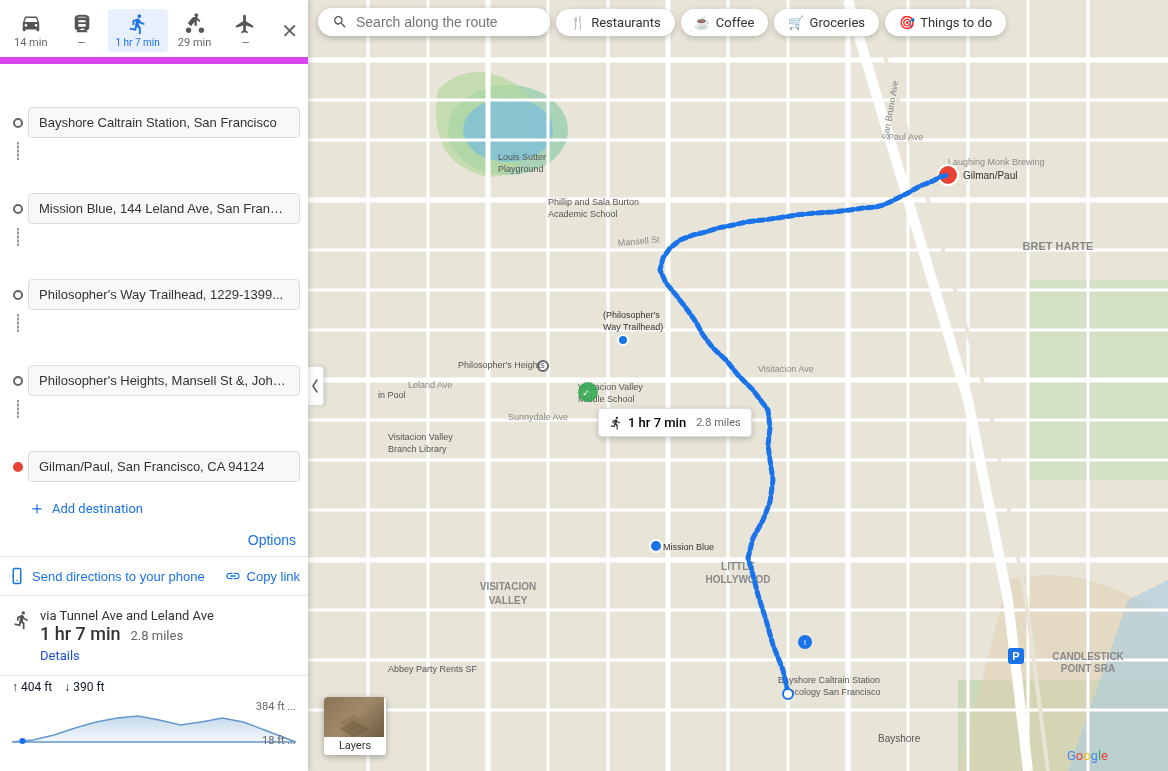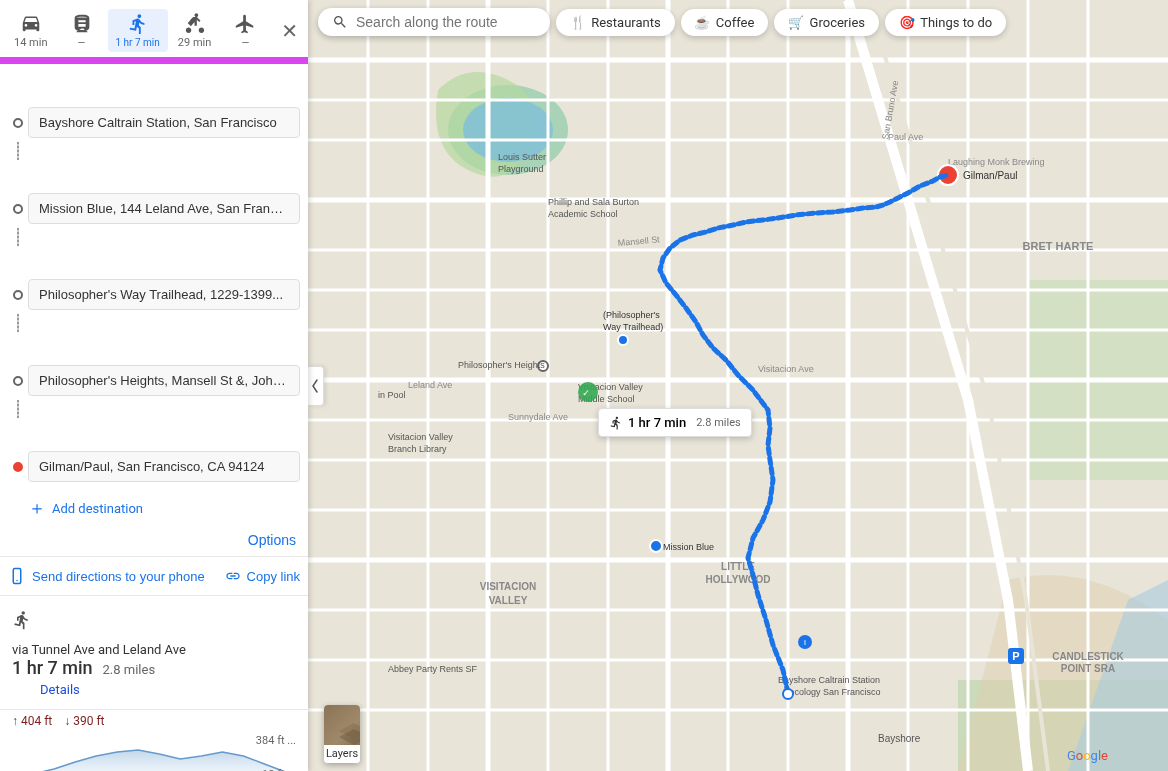--- a/index.html
+++ b/index.html
@@ -155,21 +155,20 @@
     }
 
     
     .route-info {
       padding: 12px 12px 4px 12px;
     }
     .route-main {
       display: flex;
       align-items: flex-start;
       gap: 8px;
-      flex-direction: column;
     }
     .route-icon {
       margin-top: 2px;
     }
     .route-desc {
       flex: 1;
     }
     .route-via {
       font-size: 13px;
       color: #333;
@@ -192,21 +191,21 @@
       display: inline-block;
     }
 
     
     .elevation-section {
       padding: 4px 12px 8px 12px;
       border-top: 1px solid #e8e8e8;
     }
     .elevation-stats {
       font-size: 12px;
-      color: #7f1d1d;
+      color: #0f172a;
       margin-bottom: 6px;
     }
     .elevation-chart {
       position: relative;
       height: 55px;
       width: 100%;
     }
     .elevation-label-left {
       position: absolute;
       right: 0;
@@ -312,30 +311,30 @@
       box-shadow: 0 2px 6px rgba(0,0,0,0.2);
       display: flex;
       align-items: center;
       gap: 5px;
       pointer-events: none;
     }
 
     
     .layers-btn {
       position: absolute;
-      bottom: 8px;
+      bottom: 16px;
       left: 16px;
       background: #fff;
       border: none;
       border-radius: 4px;
       padding: 0;
       box-shadow: 0 2px 6px rgba(0,0,0,0.3);
       cursor: pointer;
       overflow: hidden;
-      width: 36px;
+      width: 62px;
     }
     .layers-thumb {
       width: 60px;
       height: 40px;
       background: linear-gradient(135deg, #8b7355 0%, #a0896a 50%, #6b5a3e 100%);
       display: flex;
       align-items: flex-end;
       justify-content: center;
     }
     .layers-label {

